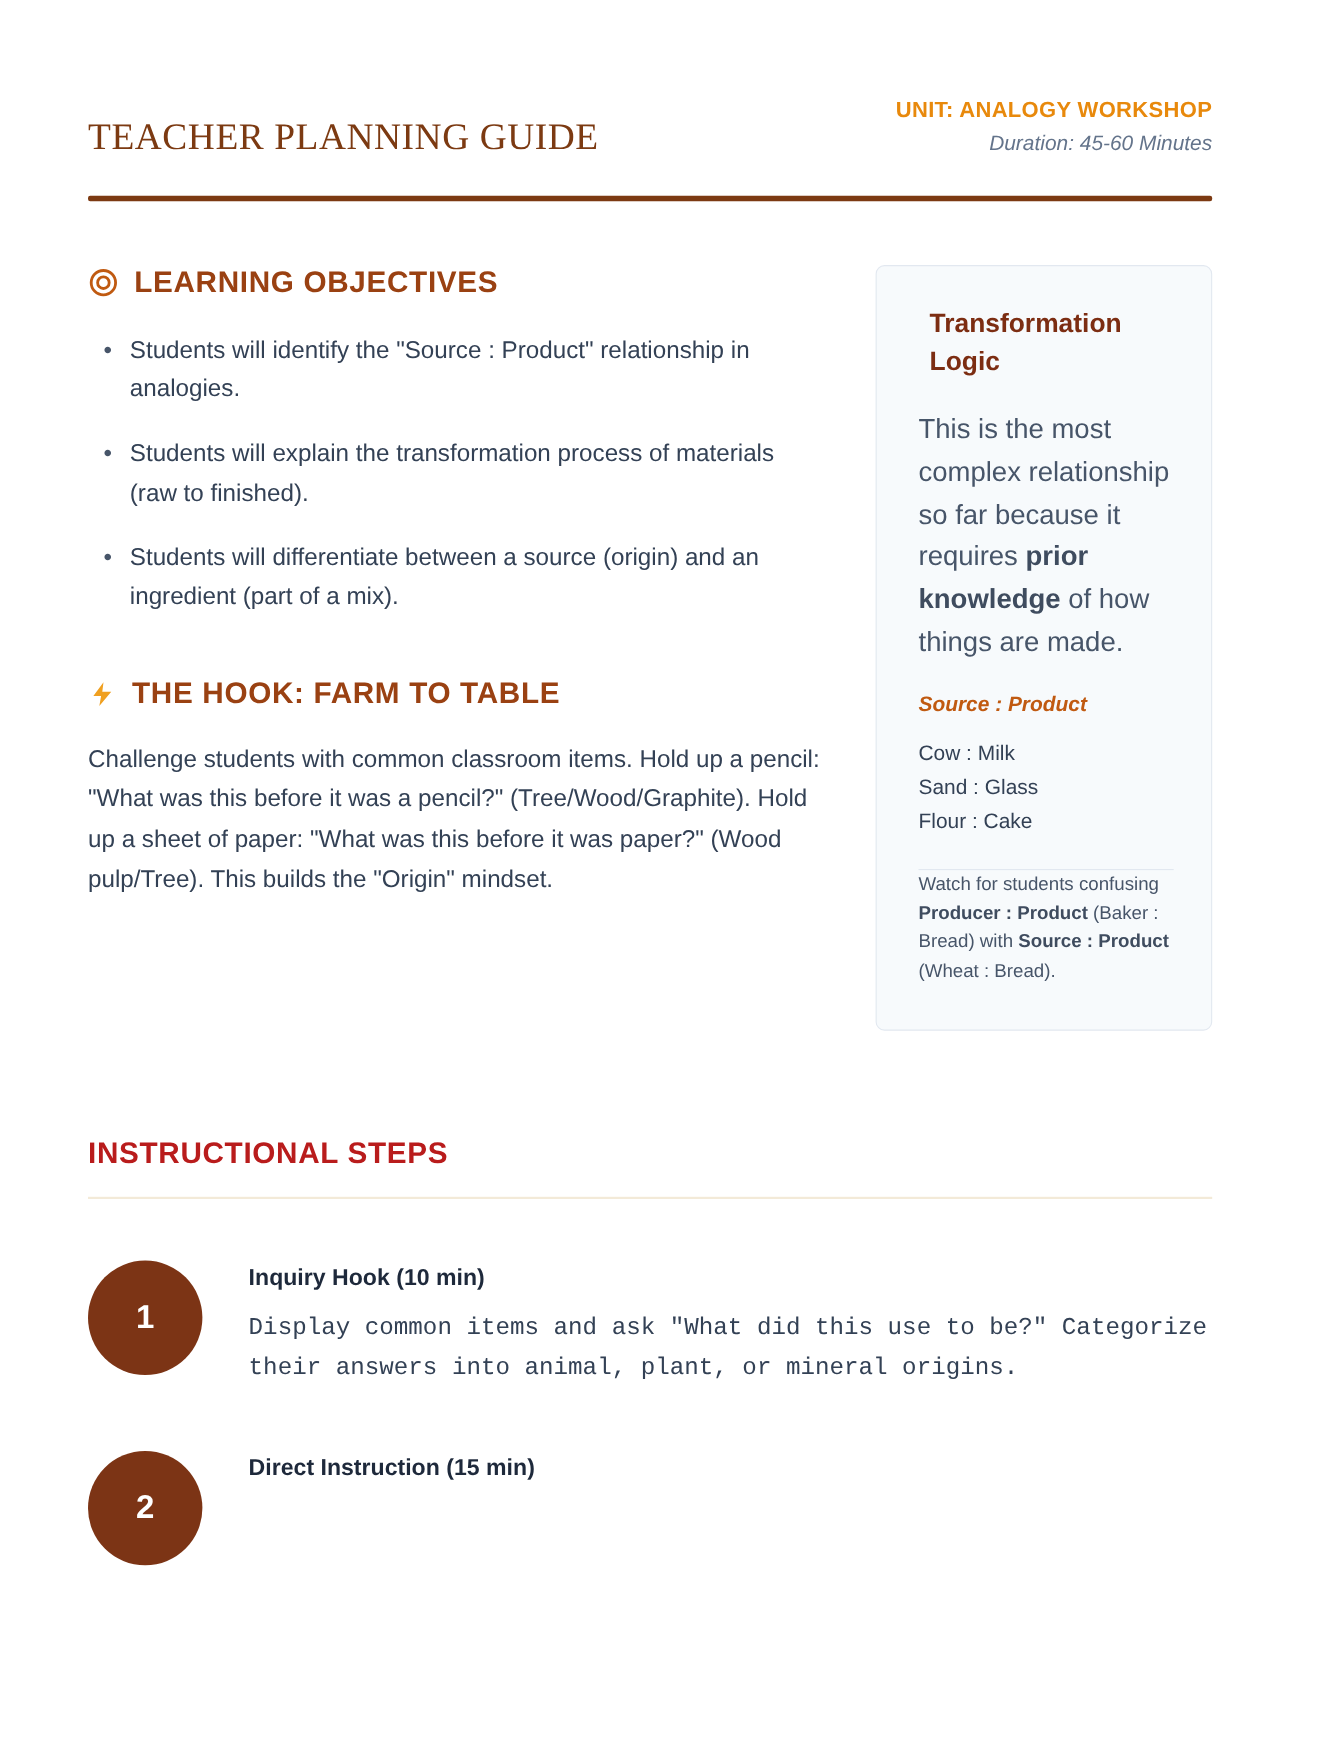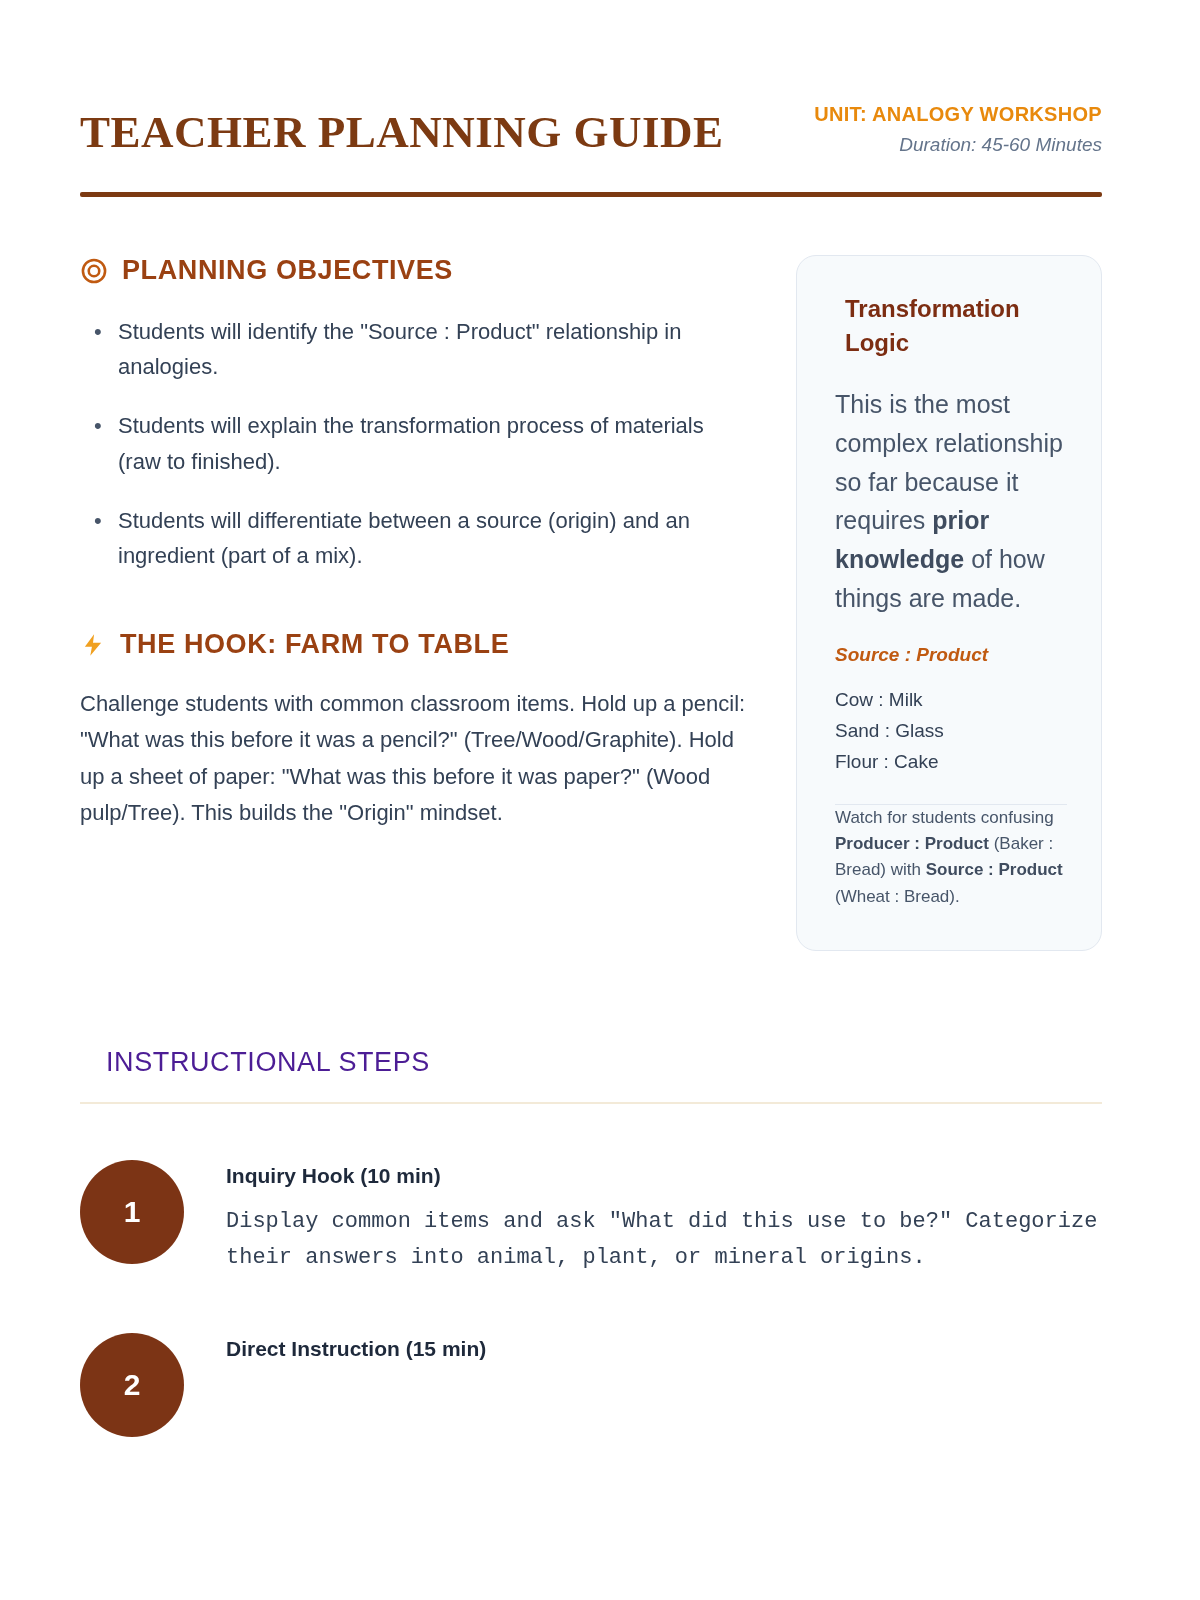--- a/index.html
+++ b/index.html
@@ -4,21 +4,21 @@
 <style>
   * { margin: 0; padding: 0; box-sizing: border-box; }
   html, body { width: 1200px; height: 1600px; overflow: hidden; background: #ffffff; }
   body { font-family: "Liberation Sans", sans-serif; color: #334155; }
   .page { padding: 78px 98px 0 80px; }
 
   
   .header { display: flex; justify-content: space-between; align-items: flex-end; }
   .title {
     font-family: "Liberation Serif", "DejaVu Serif", serif;
-    font-size: 45px; font-weight: 700; color: #7C3A12; letter-spacing: 0.5px; margin-top: 28px;
+    font-size: 34px; font-weight: 400; color: #7C3A12; letter-spacing: 0.5px; margin-top: 28px;
   }
   .subtitle { margin-top: 10px; font-size: 29px; color: #475569; font-weight: 500; }
   .header-right { text-align: right; padding-bottom: 2px; white-space: nowrap; }
   .unit { font-size: 20px; font-weight: 700; color: #E8890C; letter-spacing: 0.3px; }
   .duration { margin-top: 8px; font-size: 19px; font-style: italic; color: #64748B; }
   .rule { margin-top: 34px; height: 5px; background: #7C3A12; border-radius: 2px; }
 
   
   .columns { display: flex; gap: 48px; margin-top: 58px; }
   .main-col { flex: 1; min-width: 0; }
@@ -38,39 +38,39 @@
     content: "•"; position: absolute; left: 14px; top: 0;
     color: #475569; font-size: 22px;
   }
 
   .hook-section { margin-top: 56px; }
   .hook-body { margin-top: 26px; font-size: 22px; line-height: 1.65; color: #334155; }
 
   
   .sidebar {
     width: 306px; flex: 0 0 306px;
-    background: #F7FAFC; border: 1px solid #E2E8F0; border-radius: 20px;
+    background: #F7FAFC; border: 1px solid #E2E8F0; border-radius: 8px;
     padding: 36px 34px 40px 38px; align-self: flex-start;
   }
   .sidebar-title {
     font-size: 24px; font-weight: 700; color: #7C2D12; line-height: 1.4; padding-left: 10px;
   }
   .sidebar-intro { margin-top: 26px; font-size: 25px; line-height: 1.55; color: #475569; }
   .sidebar-pattern {
     margin-top: 26px; font-size: 19px; font-weight: 700; font-style: italic; color: #C05A11;
   }
   .sidebar-examples { margin-top: 18px; font-size: 19px; line-height: 1.65; color: #334155; }
   .sidebar-divider { margin-top: 26px; border-top: 1px solid #E2E8F0; }
   .sidebar-warning { font-size: 17px; line-height: 1.55; color: #475569; }
   .b { font-weight: 700; color: #334155; }
   .sidebar-intro .b, .sidebar-warning .b { color: #3f4c5f; }
 
   
   .steps-section { margin-top: 96px; }
-  .steps-heading { font-size: 27px; font-weight: 400; color: #4c1d95; letter-spacing: 0.6px; margin-left: 26px; }
+  .steps-heading { font-size: 27px; font-weight: 700; color: #b91c1c; letter-spacing: 0.6px; }
   .steps-divider { margin-top: 24px; border-top: 2px solid #F3EAD8; }
   .step { display: flex; gap: 42px; margin-top: 52px; align-items: flex-start; }
   .step-circle {
     width: 104px; height: 104px; flex: 0 0 104px; border-radius: 50%;
     background: #7C3415; color: #ffffff; font-size: 30px; font-weight: 700;
     display: flex; align-items: center; justify-content: center; margin-top: 4px;
   }
   .step-title { font-size: 21px; font-weight: 700; color: #1E293B; margin-top: 8px; }
   .step-body { margin-top: 16px; font-size: 22px; line-height: 1.65; color: #334155; font-family: Liberation Mono, monospace; }
 </style>
@@ -96,21 +96,21 @@
     <div class="main-col">
 
       <section>
         <h2 class="section-h">
           <span class="icon">
             <svg width="28" height="28" viewBox="0 0 24 24" fill="none">
               <circle cx="12" cy="12" r="9.5" stroke="#C05A11" stroke-width="2.2"></circle>
               <circle cx="12" cy="12" r="4.5" stroke="#C05A11" stroke-width="2.2"></circle>
             </svg>
           </span>
-          <span>PLANNING OBJECTIVES</span>
+          <span>LEARNING OBJECTIVES</span>
         </h2>
         <ul class="objectives-list">
           <li>Students will identify the "Source : Product" relationship in analogies.</li>
           <li>Students will explain the transformation process of materials (raw to finished).</li>
           <li>Students will differentiate between a source (origin) and an ingredient (part of a mix).</li>
         </ul>
       </section>
 
       <section class="hook-section">
         <h2 class="section-h">

